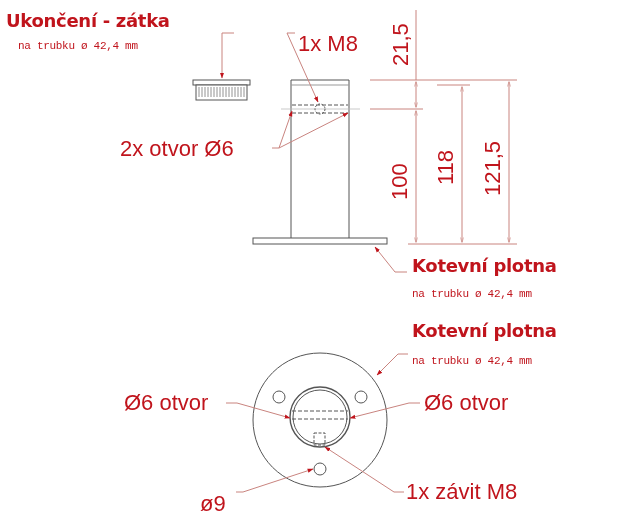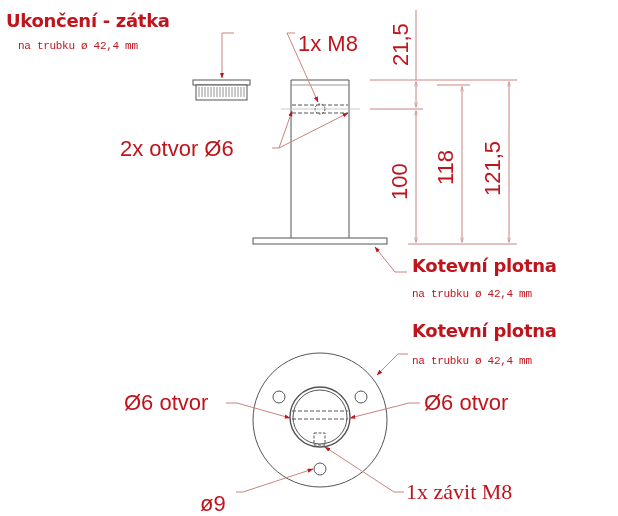--- a/index.html
+++ b/index.html
@@ -114,13 +114,13 @@
 
 <div class="lbl title" style="left:412px; top:257px;">Kotevní plotna</div>
 <div class="lbl sub" style="left:412px; top:289px;">na trubku ø 42,4 mm</div>
 
 <div class="lbl title" style="left:412px; top:322px;">Kotevní plotna</div>
 <div class="lbl sub" style="left:412px; top:356px;">na trubku ø 42,4 mm</div>
 
 <div class="lbl dim" style="left:124px; top:392px;">Ø6 otvor</div>
 <div class="lbl dim" style="left:424px; top:392px;">Ø6 otvor</div>
 <div class="lbl dim" style="left:200px; top:481px;margin-top:12px;">ø9</div>
-<div class="lbl dim" style="left:406px; top:481px;font-family:Liberation Serif, serif;">1x závit M8</div>
+<div class="lbl dim" style="left:406px; top:481px;">1x závit M8</div>
 
 </body></html>

